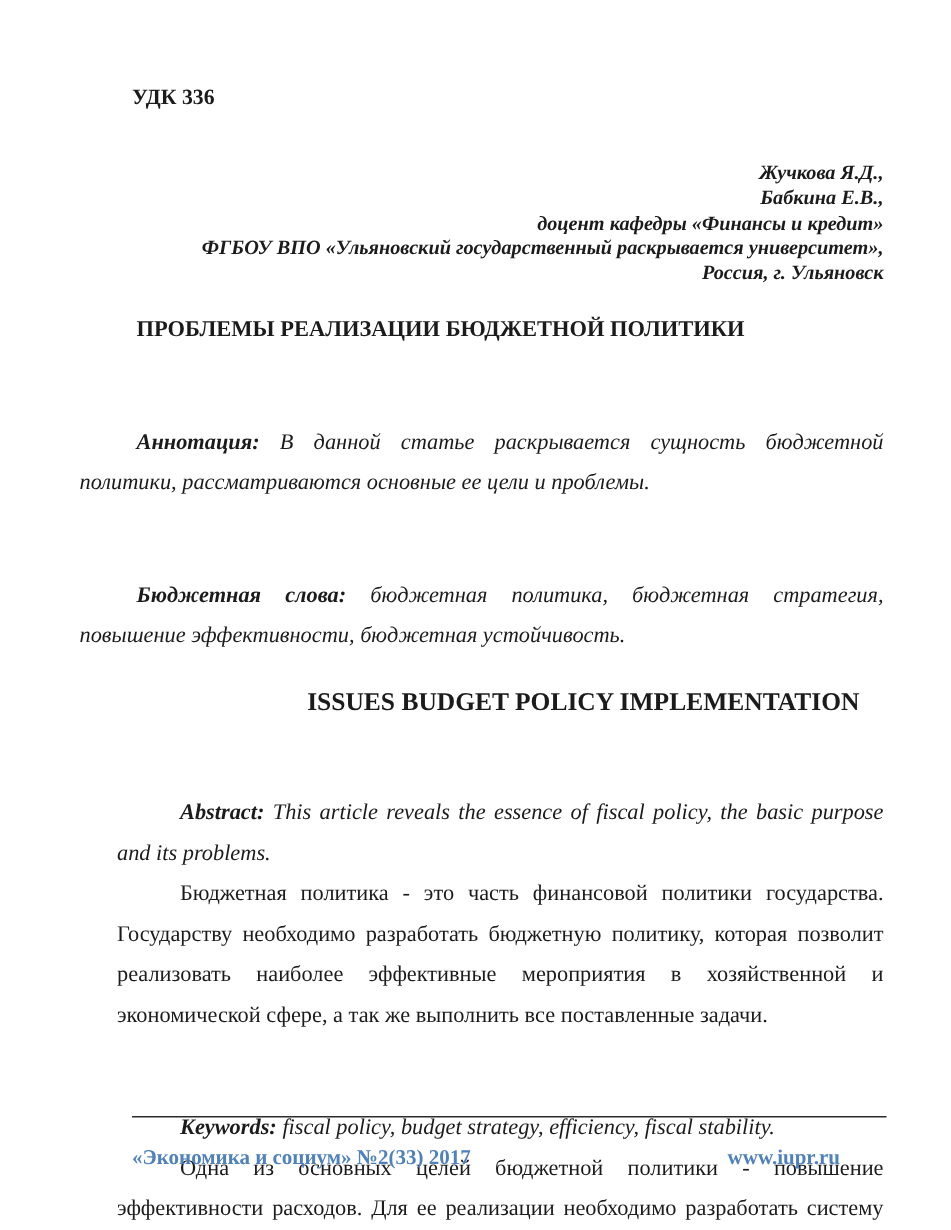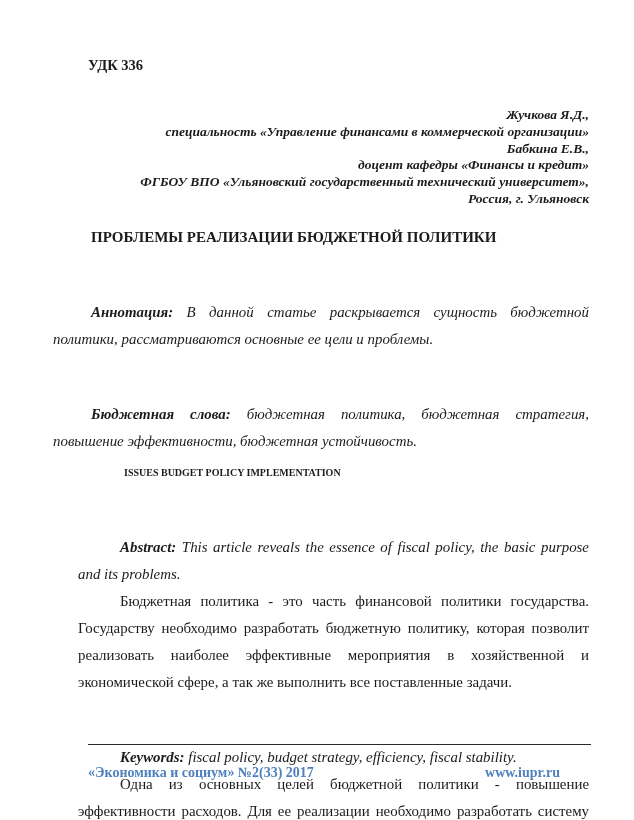--- a/index.html
+++ b/index.html
@@ -43,26 +43,26 @@
     margin: 0;
     font-size: 14.9px;
     line-height: 27px;
     text-align: justify;
   }
   .para.wide { margin-left: -25px; text-indent: 38px; }
   .para.indent-lg { text-indent: 42px; }
   .italic { font-style: italic; margin-top: 48px; }
   .lead { font-weight: bold; }
   .title-en {
-    margin: 4px;
-    font-size: 10px;
+    margin: 16px;
+    font-size: 17px;
     font-weight: bold;
     line-height: 27px;
     text-indent: 42px;
-    text-align: left;
+    text-align: right;
   }
   .footer-rule {
     position: absolute;
     left: 88px; top: 744px;
     width: 503px; height: 0;
     border-top: 1.2px solid #2b2b2b;
   }
   .footer-row {
     position: absolute;
     left: 88px; right: 74px; top: 764px;
@@ -78,24 +78,23 @@
 </style>
 </head>
 <body>
 
 <div class="page">
 
   <div class="udk">УДК 336</div>
 
   <div class="authors">
     <div>Жучкова Я.Д.,</div>
-    <div>специальность «Управление финансами в коммерческой организации»</div>
     <div>Бабкина Е.В.,</div>
     <div>доцент кафедры «Финансы и кредит»</div>
-    <div>ФГБОУ ВПО «Ульяновский государственный технический университет»,</div>
+    <div>ФГБОУ ВПО «Ульяновский государственный раскрывается университет»,</div>
     <div>Россия, г. Ульяновск</div>
   </div>
 
   <h1 class="title-ru">ПРОБЛЕМЫ РЕАЛИЗАЦИИ БЮДЖЕТНОЙ ПОЛИТИКИ</h1>
 
   <p class="para wide italic"><span class="lead">Аннотация:</span> <span>В данной статье раскрывается сущность бюджетной политики, рассматриваются основные ее цели и проблемы.</span></p>
 
   <p class="para wide italic"><span class="lead">Бюджетная слова:</span> <span>бюджетная политика, бюджетная стратегия, повышение эффективности, бюджетная устойчивость.</span></p>
 
   <h2 class="title-en">ISSUES BUDGET POLICY IMPLEMENTATION</h2>

